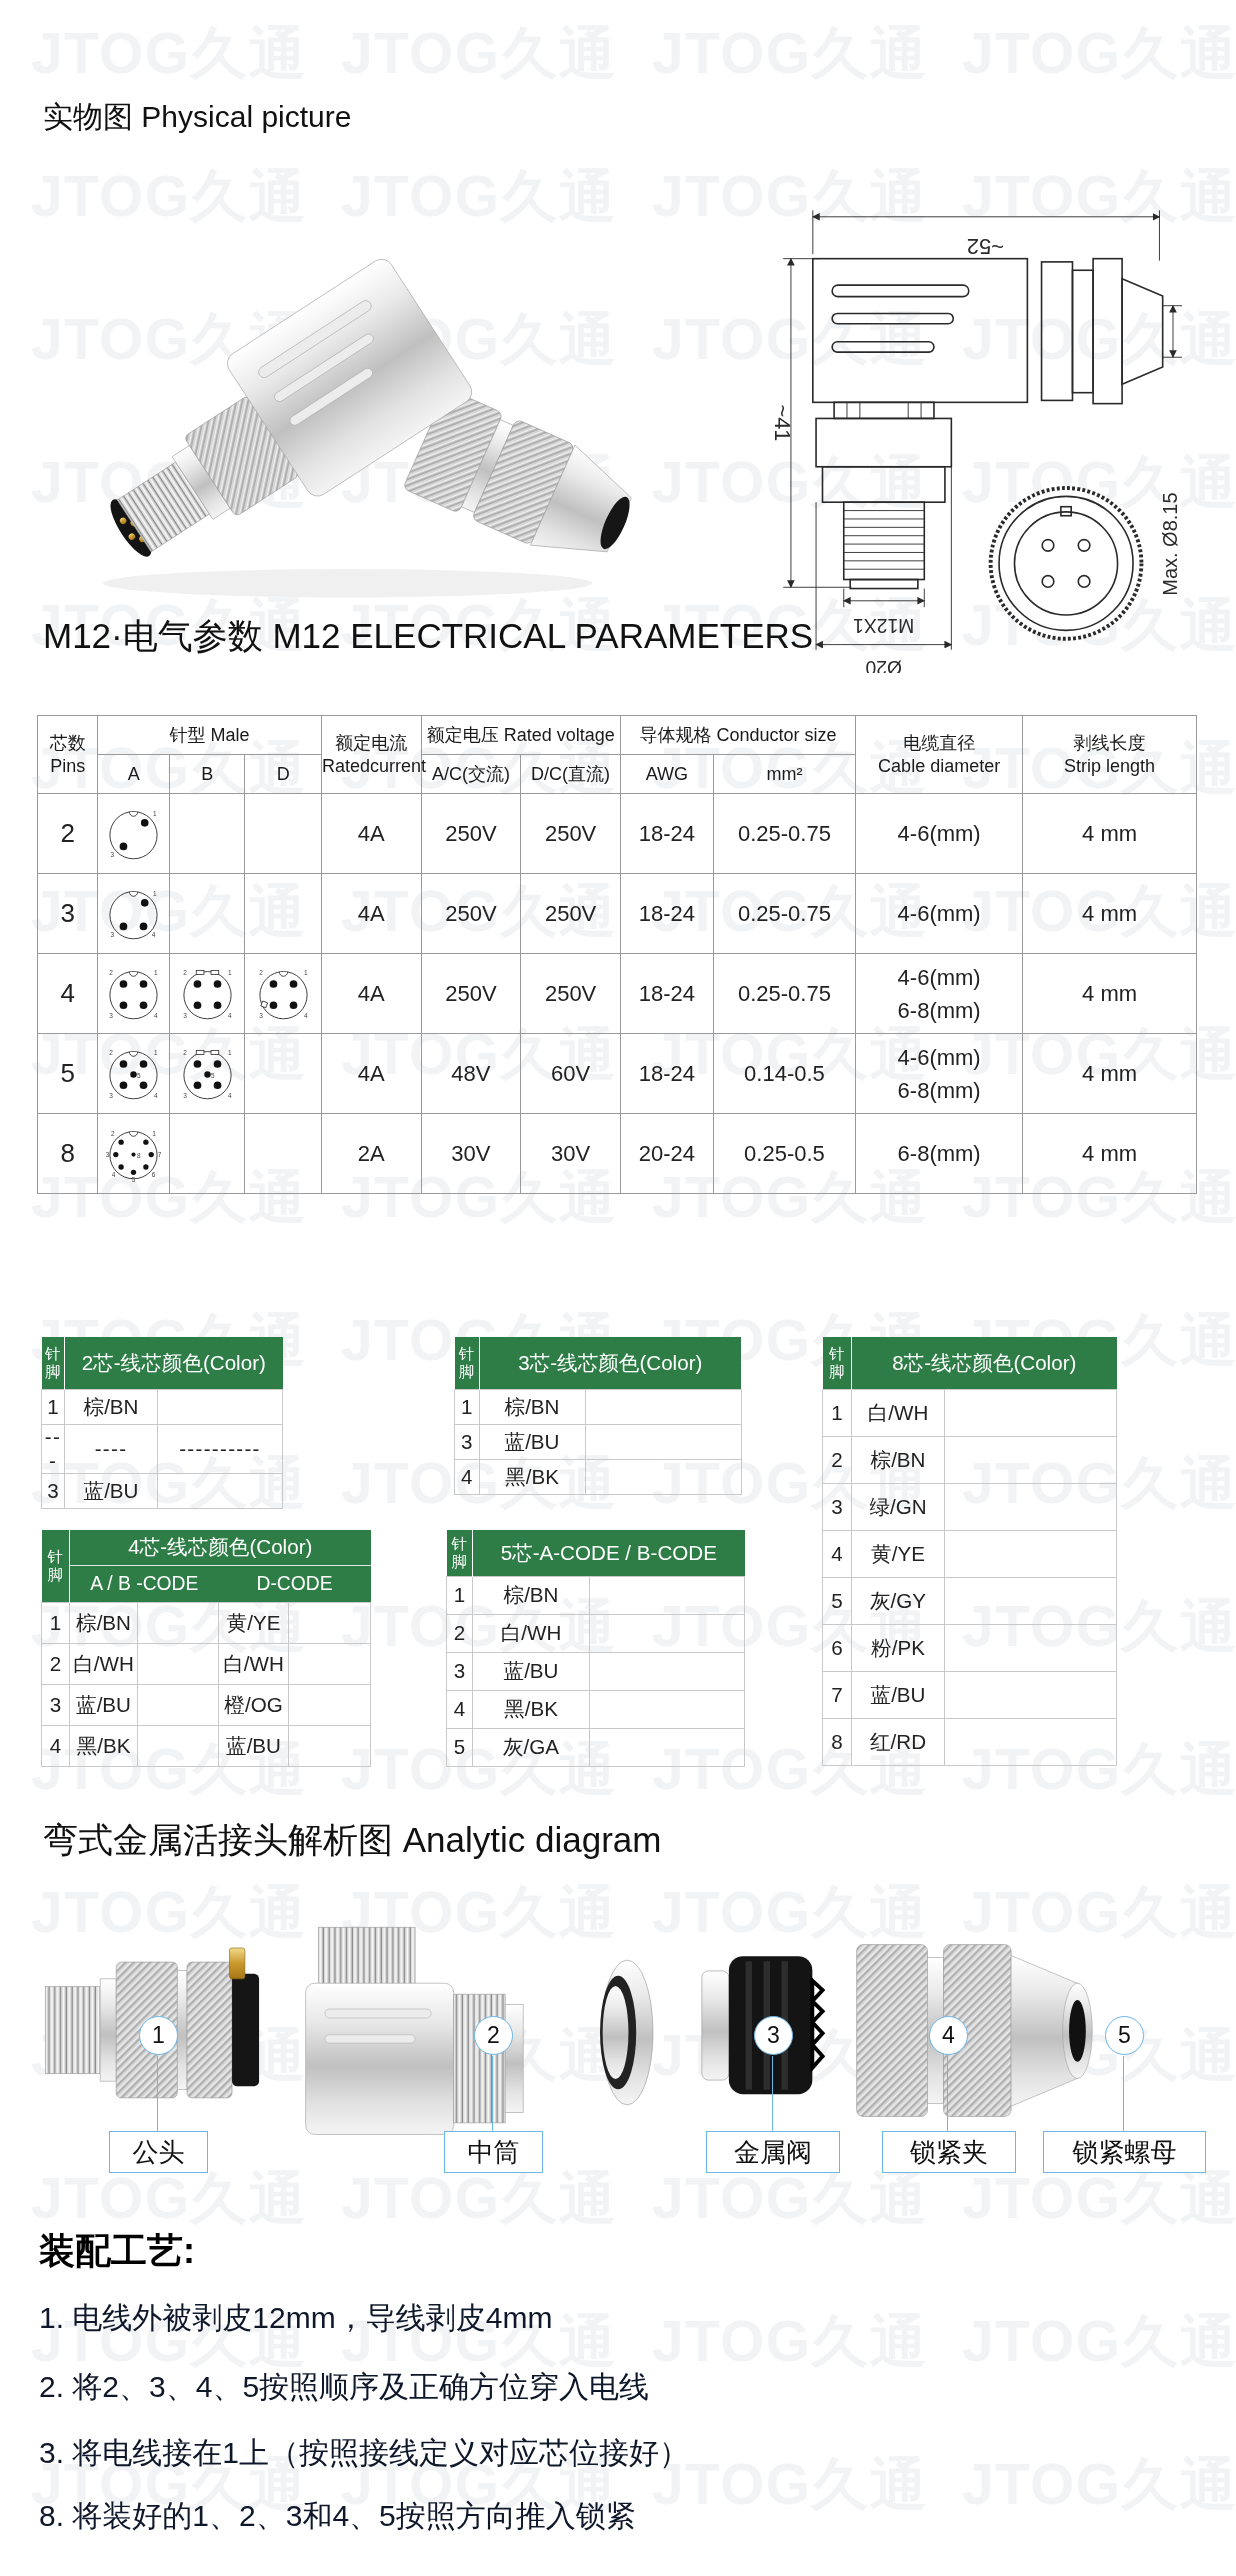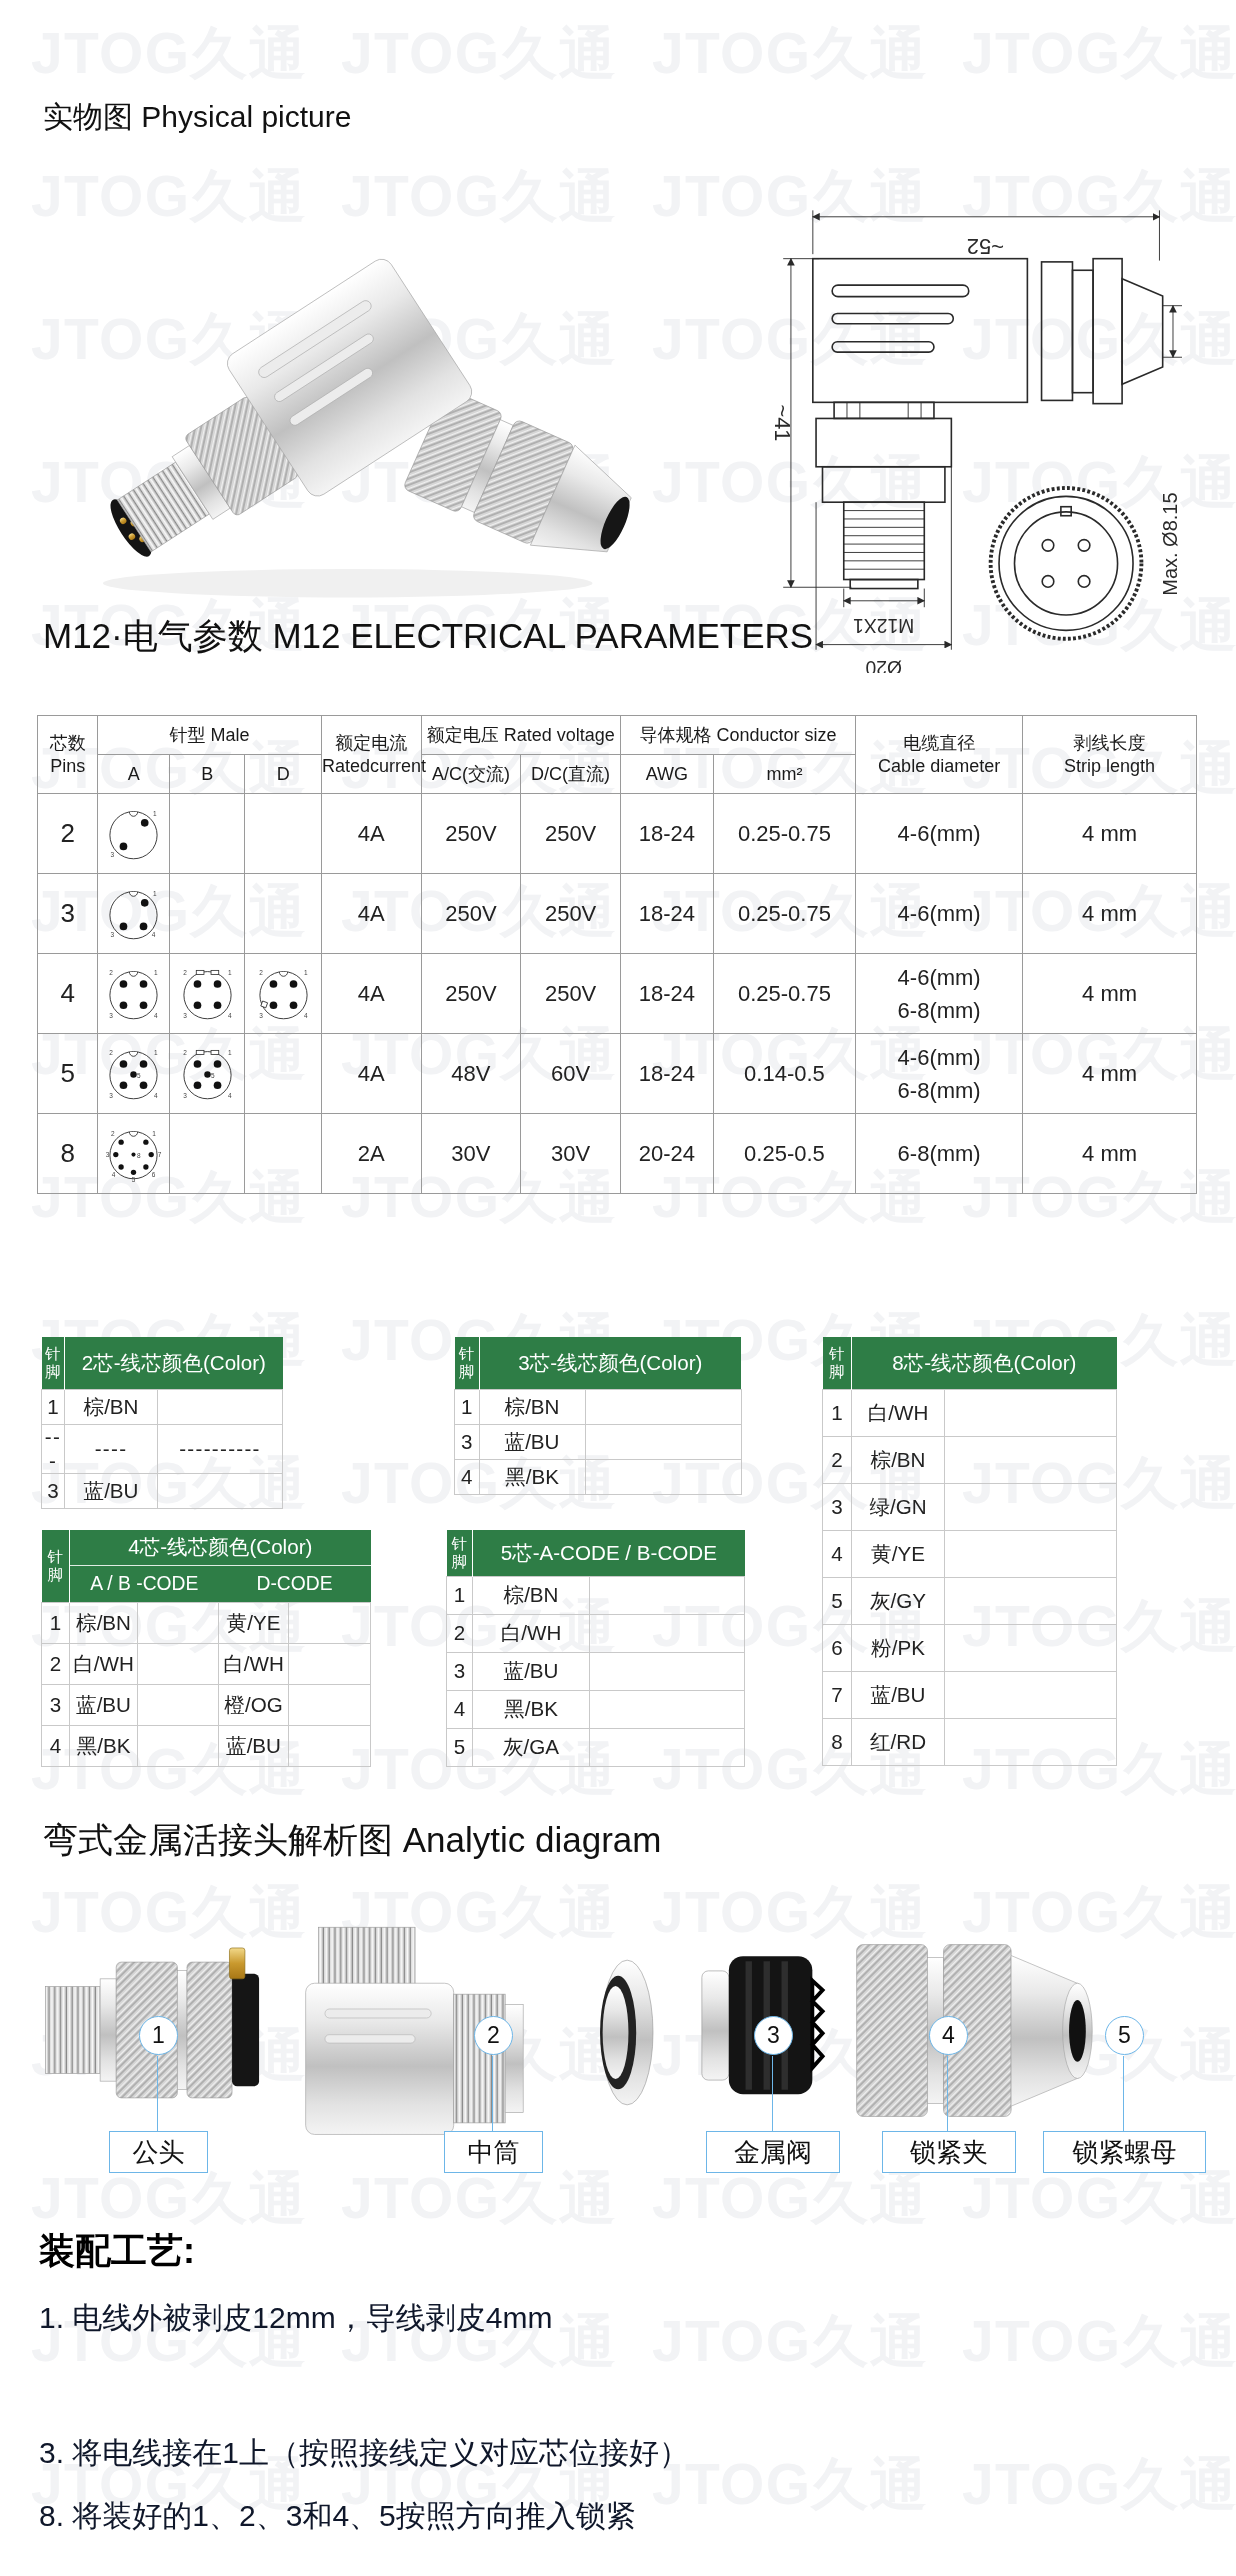--- a/index.html
+++ b/index.html
@@ -783,17 +783,18 @@
   <div class="lead-line" style="left:1123px;top:2056px;height:75px;"></div>
 
   <div class="part-label" style="left:109px;top:2131px;width:97px;">公头</div>
   <div class="part-label" style="left:444px;top:2131px;width:97px;">中筒</div>
   <div class="part-label" style="left:706px;top:2131px;width:132px;">金属阀</div>
   <div class="part-label" style="left:882px;top:2131px;width:132px;">锁紧夹</div>
   <div class="part-label" style="left:1043px;top:2131px;width:161px;">锁紧螺母</div>
 
   <div class="abs asm-title" style="left:39px;top:2227px;">装配工艺:</div>
   <div class="abs asm-step" style="left:39px;top:2298px;">1. 电线外被剥皮12mm，导线剥皮4mm</div>
+  <div class="abs asm-step" style="left:39px;top:2367px;">2. 将2、3、4、5按照顺序及正确方位穿入电线</div>
   <div class="abs asm-step" style="left:39px;top:2433px;">3. 将电线接在1上（按照接线定义对应芯位接好）</div>
   <div class="abs asm-step" style="left:39px;top:2496px;">8. 将装好的1、2、3和4、5按照方向推入锁紧</div>
 
 </div>
 
 
 </body></html>

